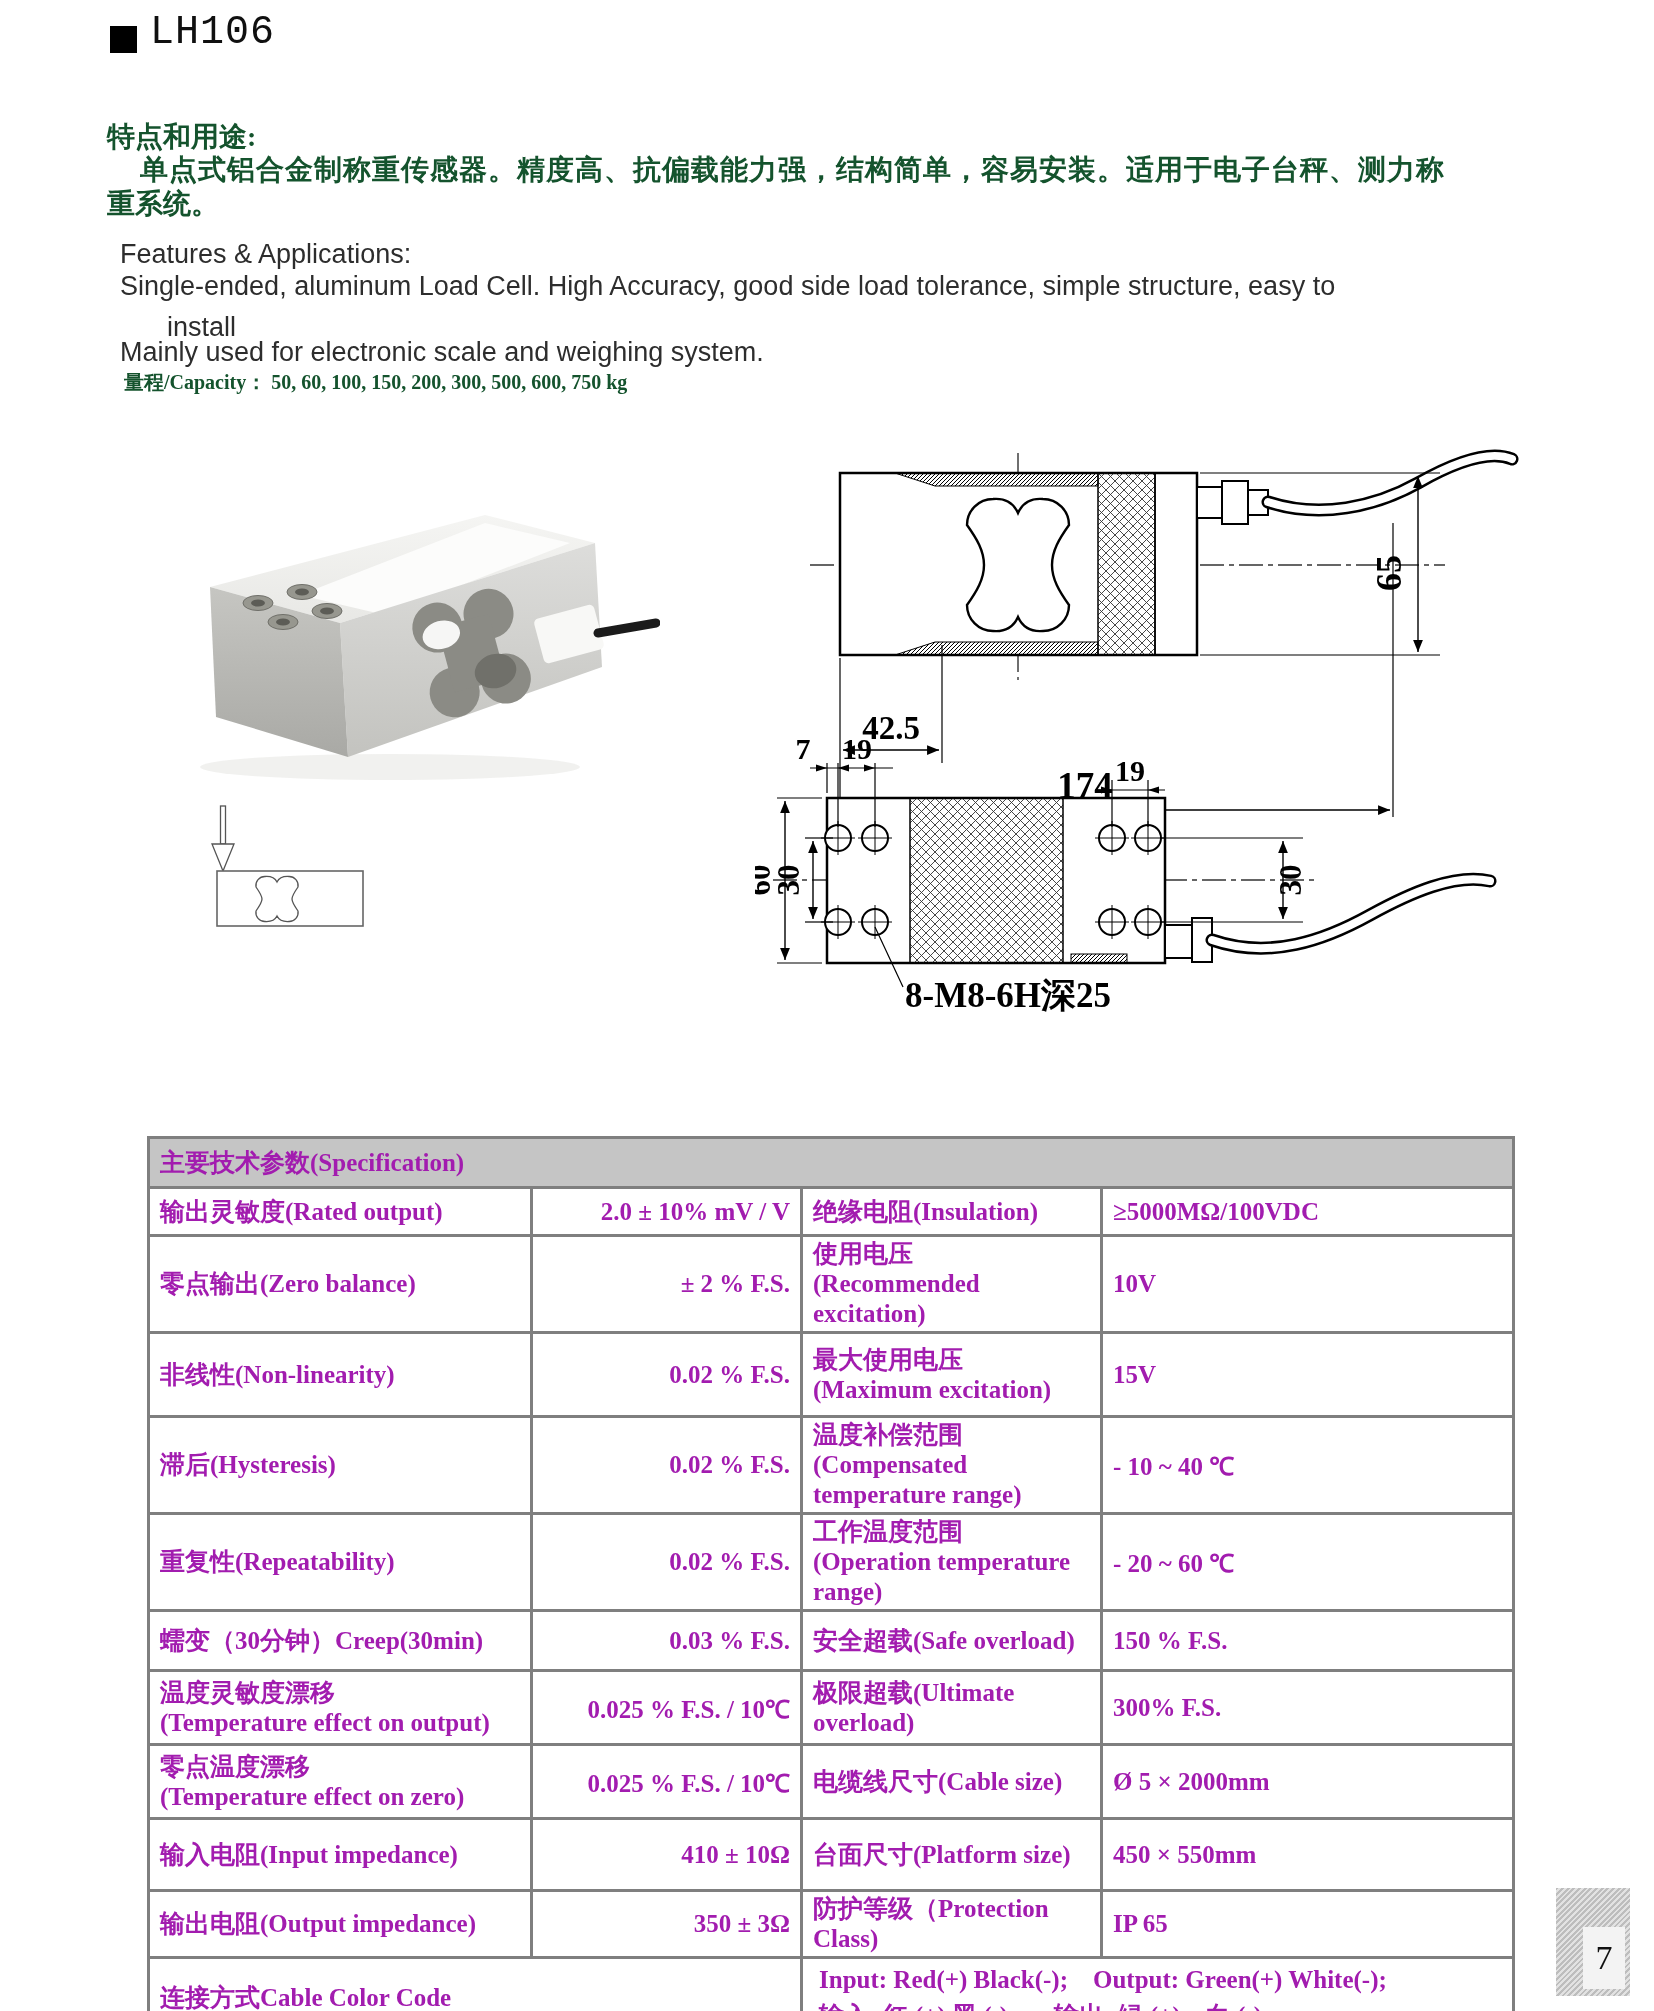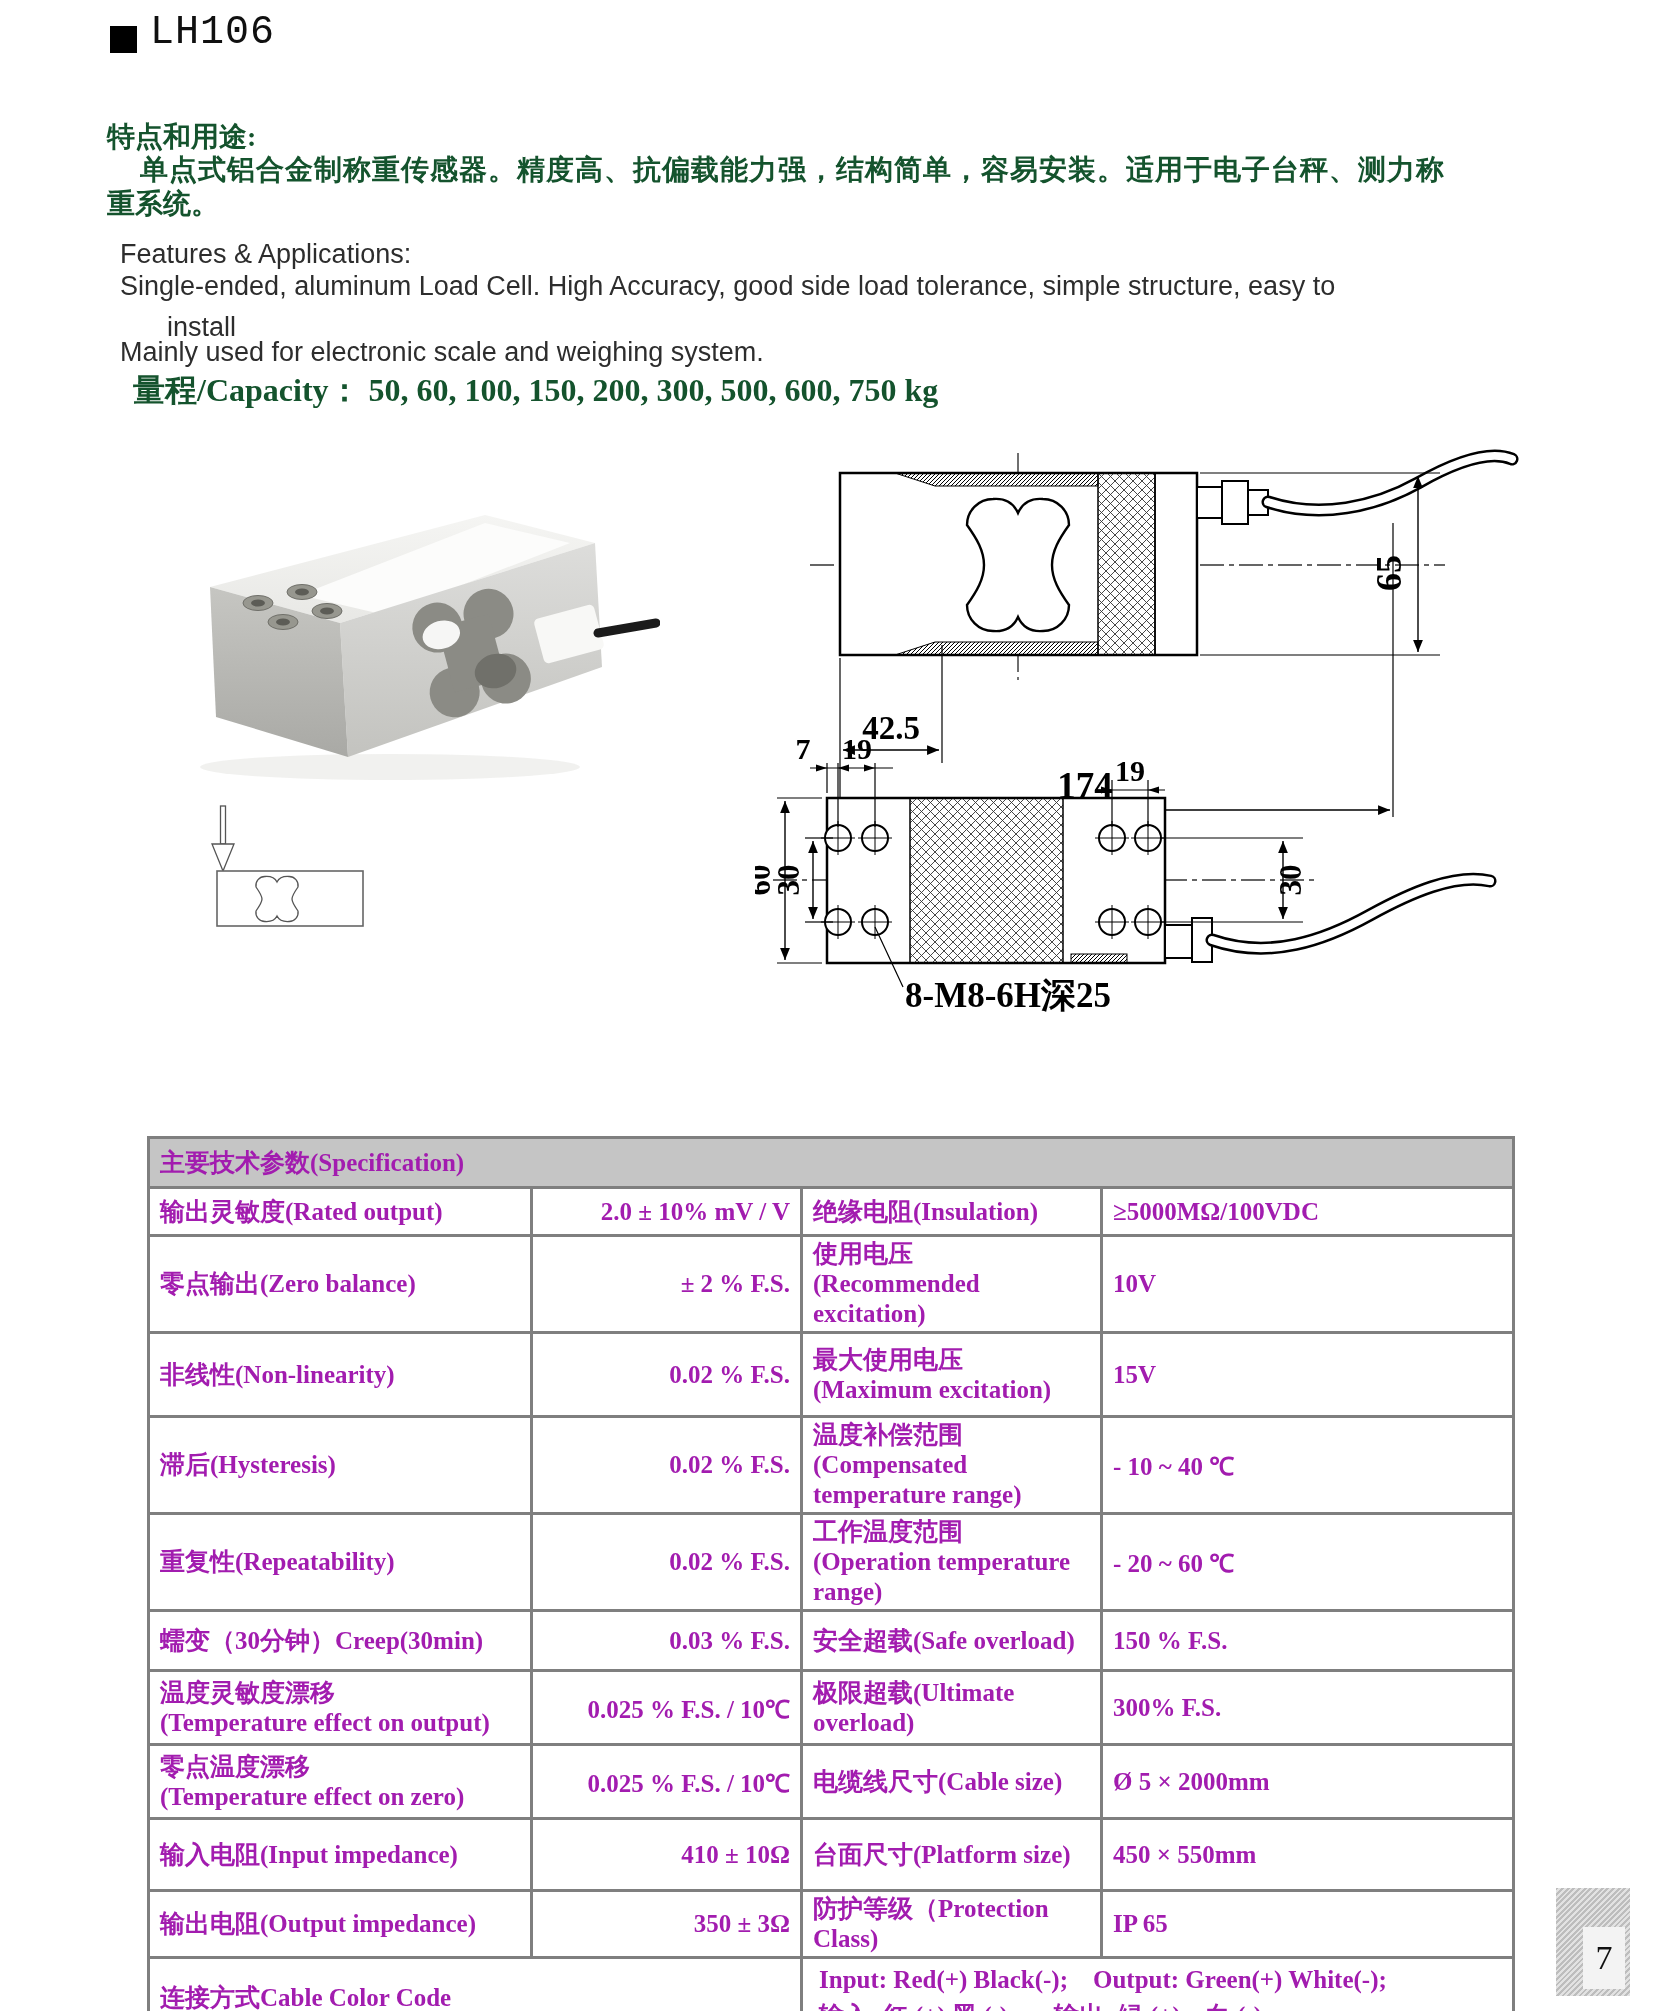--- a/index.html
+++ b/index.html
@@ -13,21 +13,21 @@
   .zh{font-family:"Liberation Serif",serif;font-weight:700;color:#14532d;}
   .zh-heading{left:107px;top:118px;font-size:28px;}
   .zh-line1{left:140px;top:151px;font-size:28px;letter-spacing:1px;}
   .zh-line2{left:107px;top:185px;font-size:28px;}
   
   .en{font-family:"Liberation Sans",sans-serif;color:#2d2d2d;font-size:27px;}
   .en-heading{left:120px;top:239px;}
   .en-line1{left:120px;top:271px;}
   .en-line2{left:120px;top:312px;margin-left:47px;}
   .en-line3{left:120px;top:337px;}
-  .capacity{left:133px;top:369px;font-size:32px;font-weight:700;}
+  .capacity{left:124px;top:369px;font-size:20px;font-weight:700;}
   
   .photo-svg{left:150px;top:415px;}
   .minidiag-svg{left:195px;top:798px;}
   .sideview-svg{left:800px;top:445px;}
   .topview-svg{left:755px;top:735px;}
   .dimtext{font-family:"Liberation Serif",serif;font-weight:700;}
   
   table.spec{position:absolute;left:147px;top:1136px;width:1365px;border-collapse:collapse;table-layout:fixed;}
   table.spec td{border:3px solid #7f7f7f;font-weight:700;font-size:25px;color:#a21caf;
                 padding:2px 10px;vertical-align:middle;font-family:"Liberation Serif",serif;}

